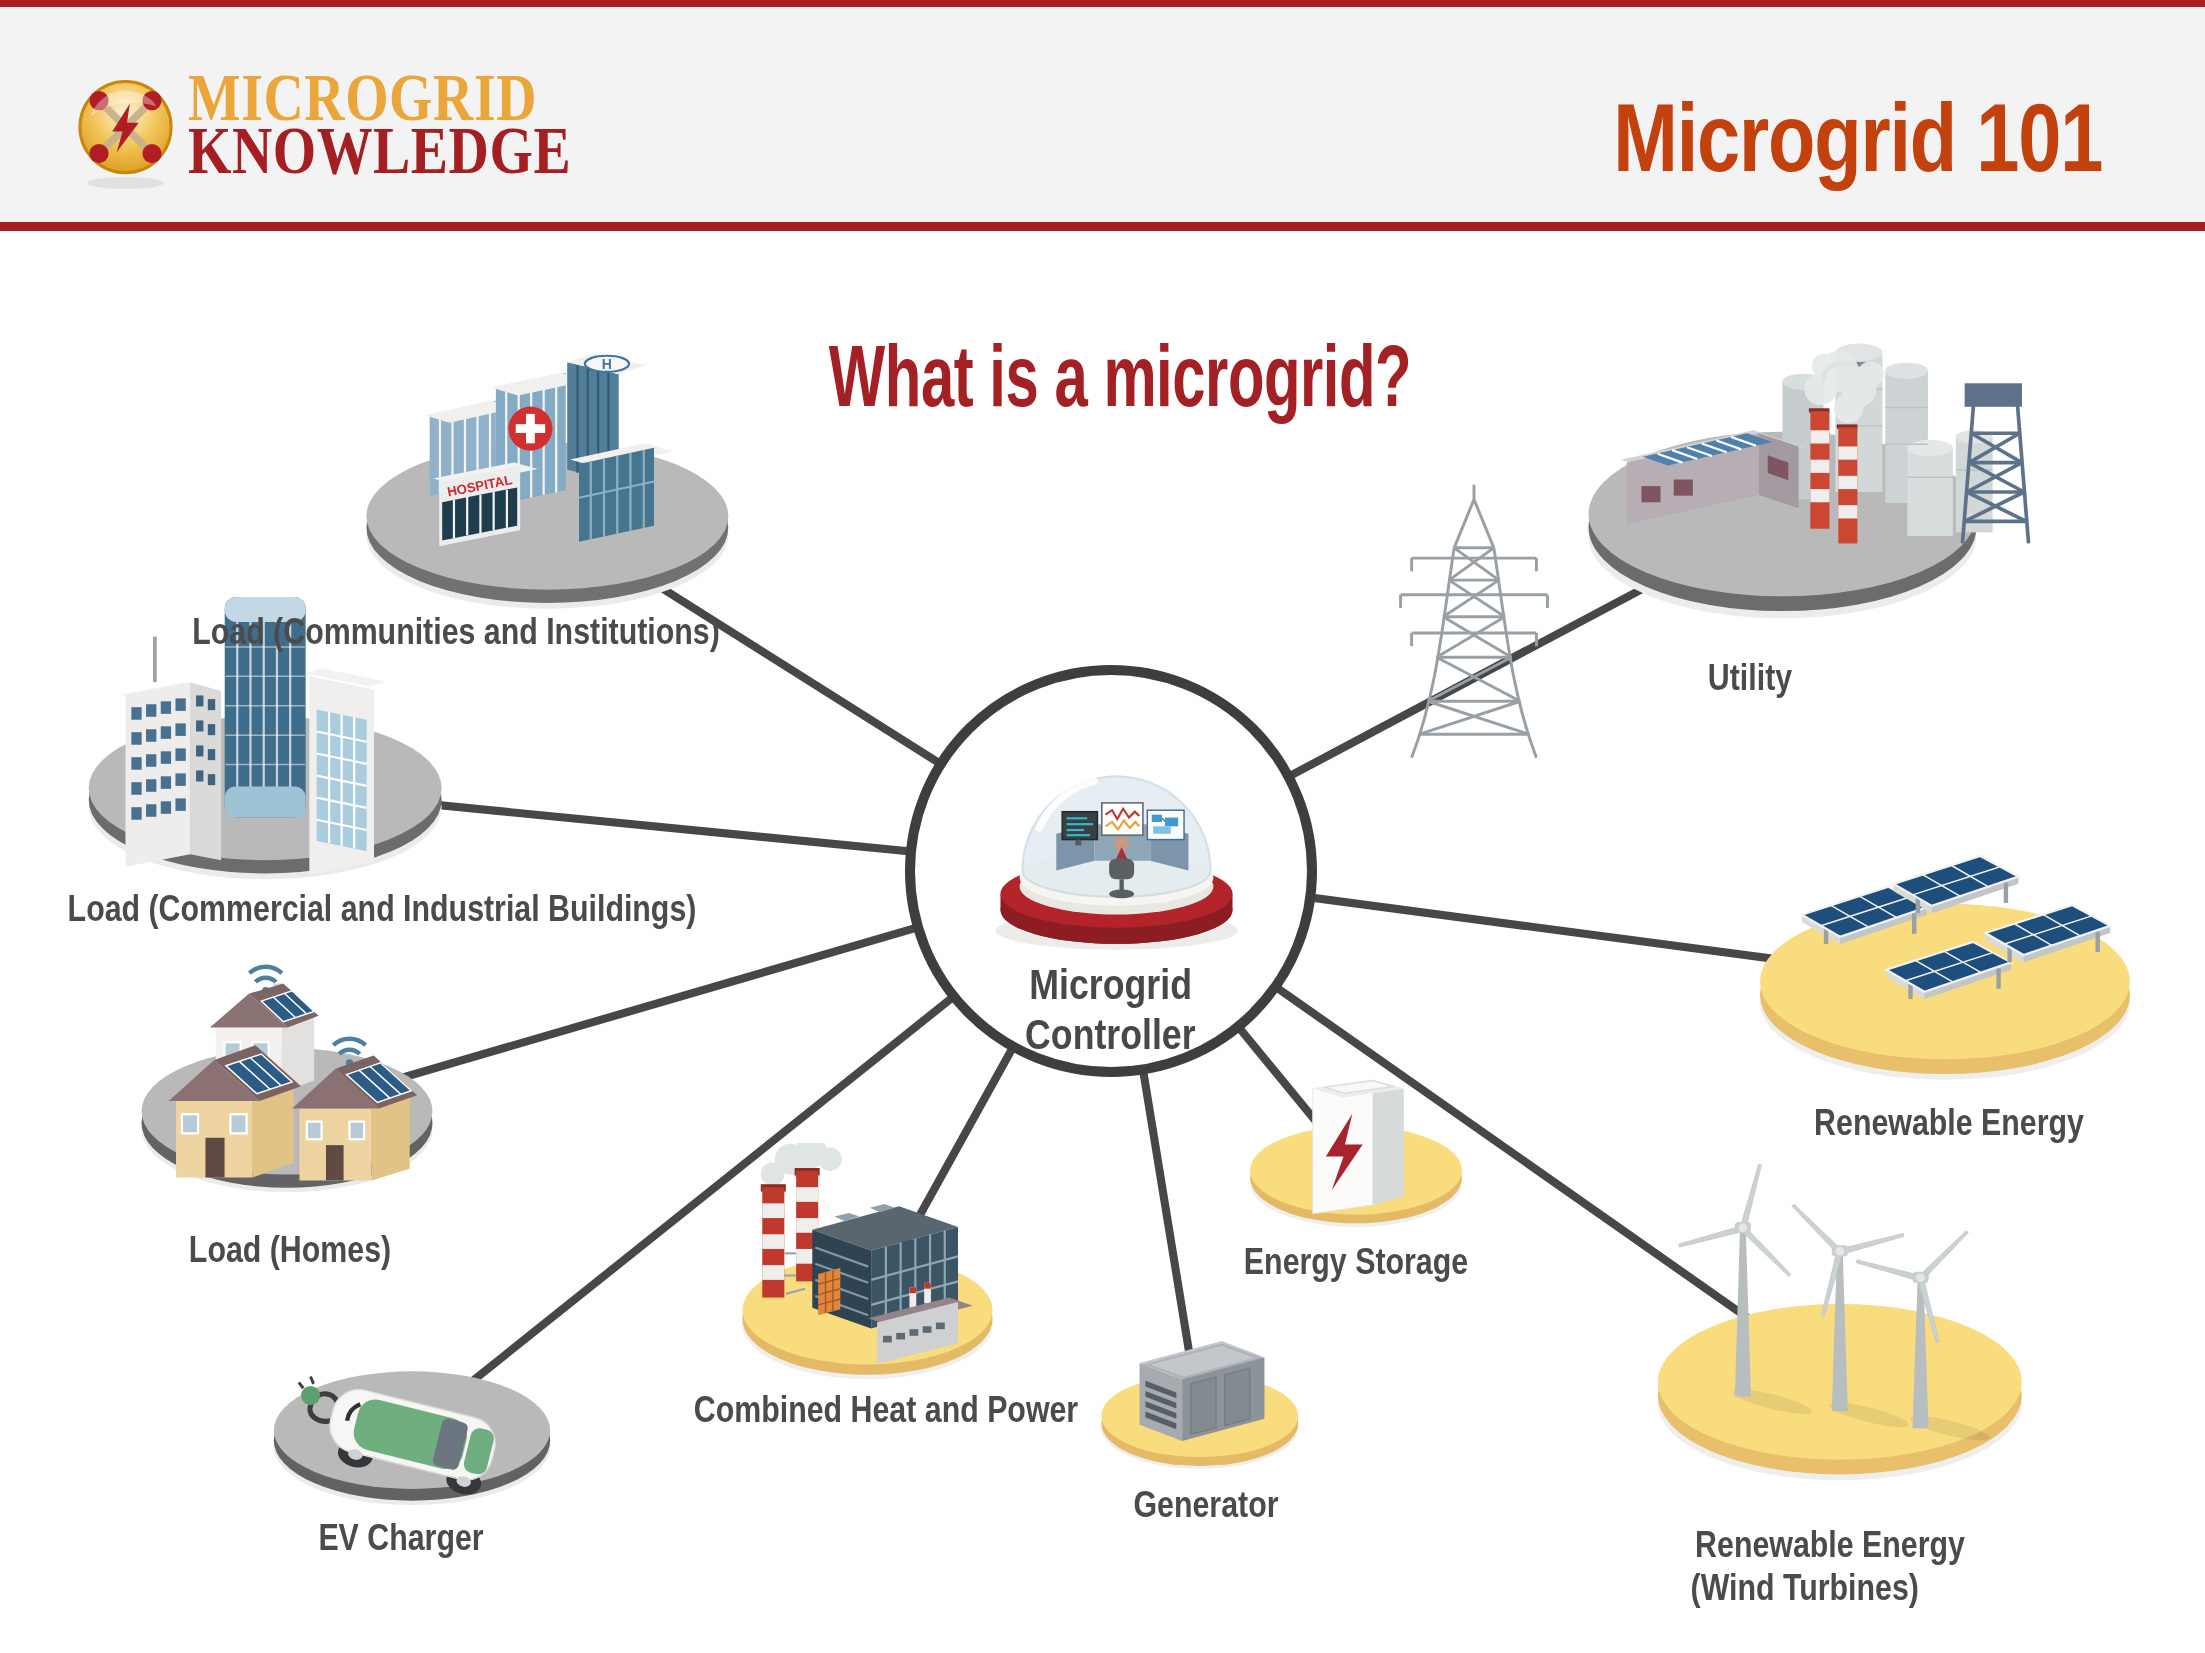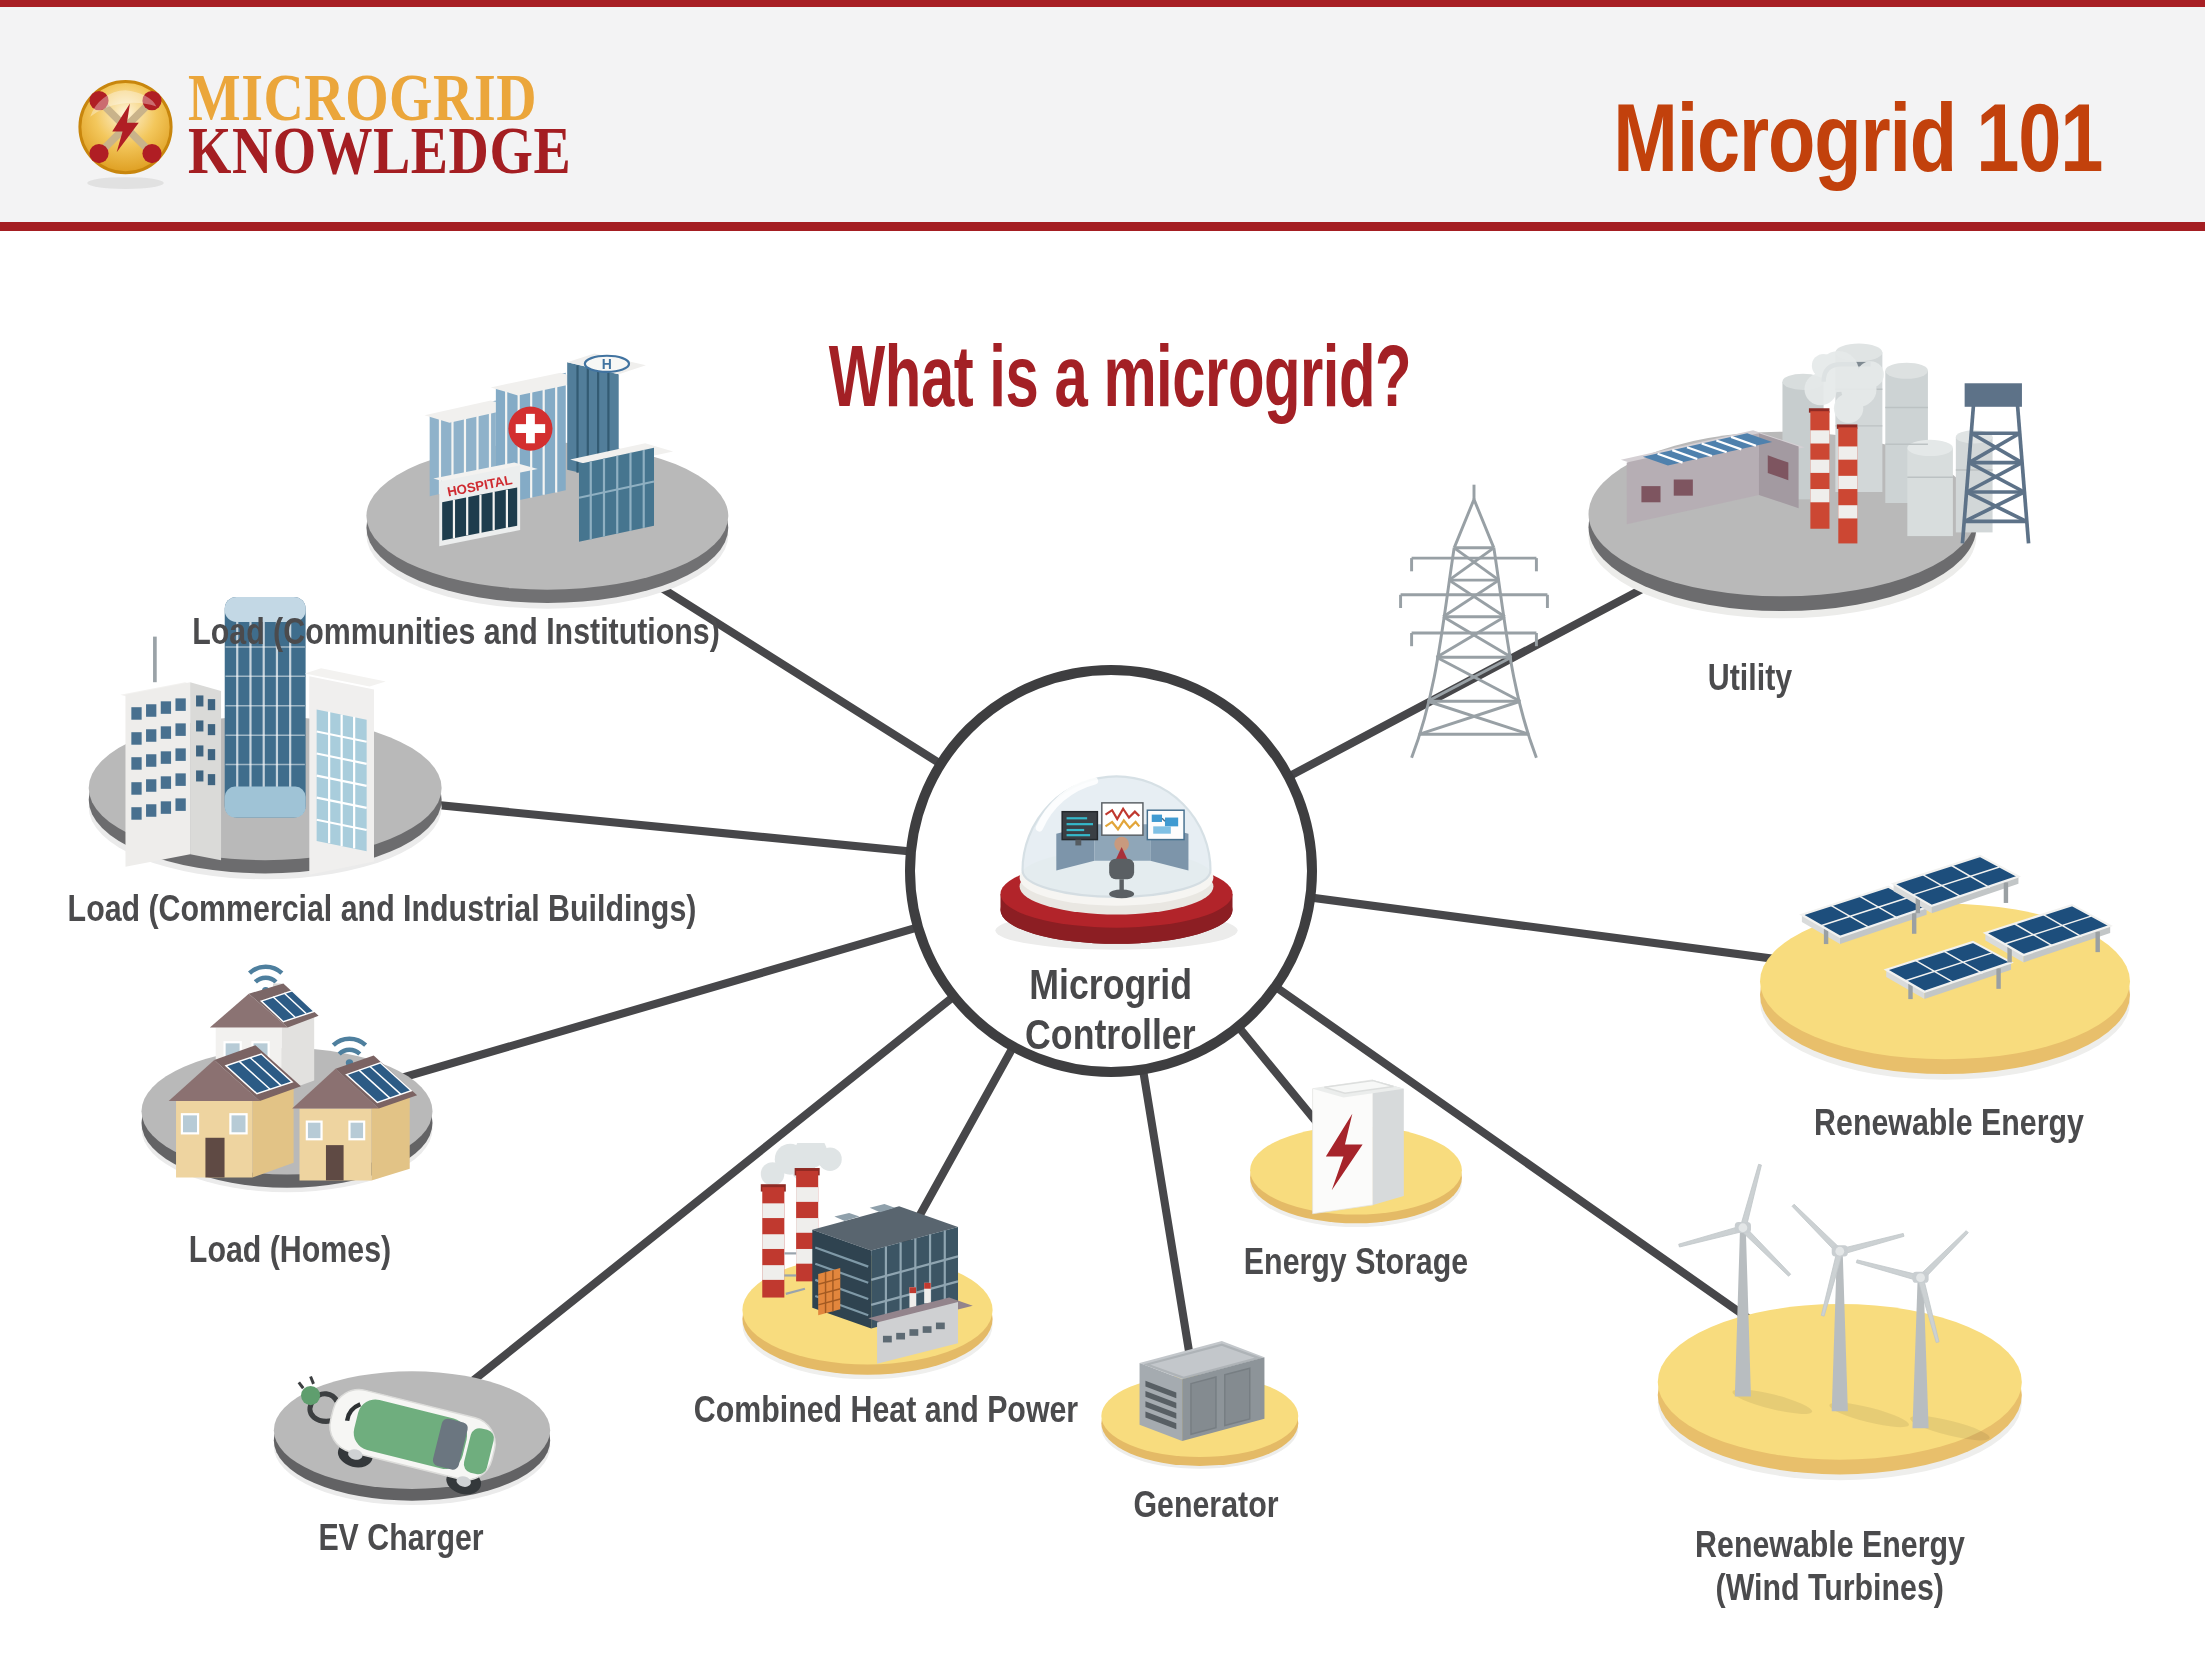--- a/index.html
+++ b/index.html
@@ -21,21 +21,21 @@
        font-size:97px;white-space:nowrap;}
   #main-title span{display:inline-block;transform:scaleX(.80);transform-origin:right center;letter-spacing:-1.5px;}
   
   #headline{left:1120px;top:281px;transform:translateX(-50%);color:#a32025;
        font-weight:700;font-size:88px;white-space:nowrap;z-index:4;margin-top:44px;}
   #headline span{display:inline-block;transform:scaleX(.68);letter-spacing:-0.7px;}
   
   #spokes{left:0;top:0;z-index:1;}
   .node{z-index:2;}
   .label{z-index:3;transform:translateX(-50%);color:#4b4b4d;font-weight:700;
-       font-size:37px;line-height:43px;white-space:nowrap;text-align:center;}
+       font-size:37px;line-height:43px;white-space:nowrap;}
   .label span{display:inline-block;transform:scaleX(.82);}
   .label div{display:block;}
   
   #controller-circle{left:905px;top:665px;width:412px;height:412px;border-radius:50%;
        background:#ffffff;border:10.3px solid #3e3e40;box-sizing:border-box;z-index:5;}
   #controller-art{position:absolute;left:62px;top:35px;}
   #controller-label{position:absolute;left:0;top:285px;width:391px;text-align:center;
        color:#48484a;font-weight:700;font-size:42px;line-height:50px;}
   #controller-label span{display:inline-block;transform:scaleX(.85);}
 </style>

